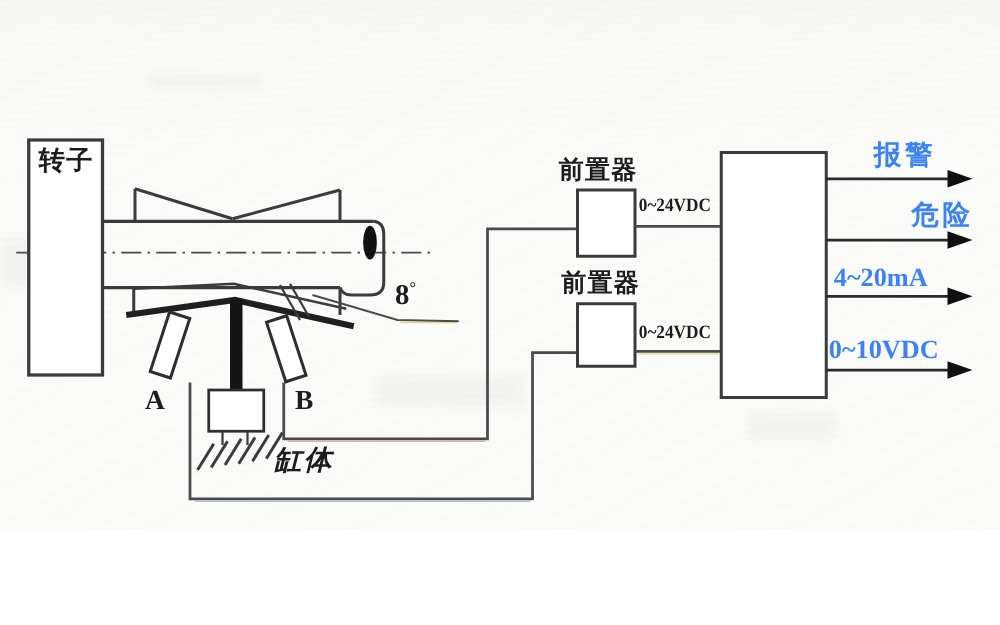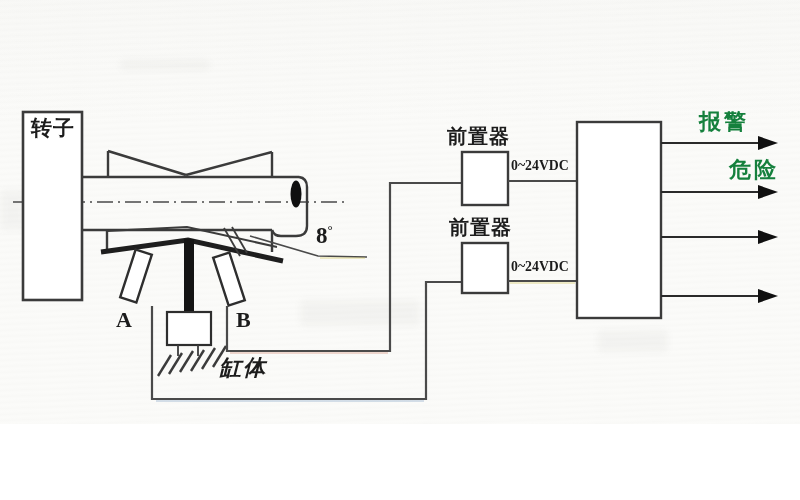--- a/index.html
+++ b/index.html
@@ -38,21 +38,21 @@
   .lbl-b{left:236px;top:308px;font-size:22px;font-weight:bold;}
   .lbl-cyl{left:219px;top:356px;font-size:22px;font-weight:bold;letter-spacing:2px;font-style:italic;}
   .lbl-angle{left:316px;top:224px;font-size:23px;font-weight:bold;}
   .lbl-angle .deg{font-size:13px;vertical-align:super;line-height:0;}
   .lbl-preamp{width:76px;text-align:left;font-size:20px;font-weight:bold;letter-spacing:1px;}
   .lbl-preamp.p1{left:447px;top:126px;}
   .lbl-preamp.p2{left:449px;top:217px;}
   .lbl-supply{font-size:15px;font-weight:bold;letter-spacing:0px;transform:scaleX(0.92);transform-origin:left;}
   .lbl-supply.s1{left:511px;top:158px;}
   .lbl-supply.s2{left:511px;top:259px;}
-  .lbl-out{font-weight:bold;color:#15803d;font-family:Liberation Mono, monospace;}
+  .lbl-out{font-weight:bold;color:#3b82f6;}
   .lbl-out.o0{left:699px;top:112px;font-size:22px;letter-spacing:3px;}
   .lbl-out.o1{left:729px;top:160px;font-size:22px;letter-spacing:3px;}
   .lbl-out.o2{left:667px;top:211px;font-size:21px;}
   .lbl-out.o3{left:663px;top:268px;font-size:21px;}
 </style>
 </head>
 <body>
 
 <div class="page">
 
@@ -165,14 +165,16 @@
   </div>
 
   <div class="label lbl-preamp p1">前置器</div>
   <div class="label lbl-preamp p2">前置器</div>
 
   <div class="label lbl-supply s1">0~24VDC</div>
   <div class="label lbl-supply s2">0~24VDC</div>
 
   <div class="label lbl-out o0">报警</div>
   <div class="label lbl-out o1">危险</div>
+  <div class="label lbl-out o2">4~20mA</div>
+  <div class="label lbl-out o3">0~10VDC</div>
 
 </div>
 
 </body></html>

